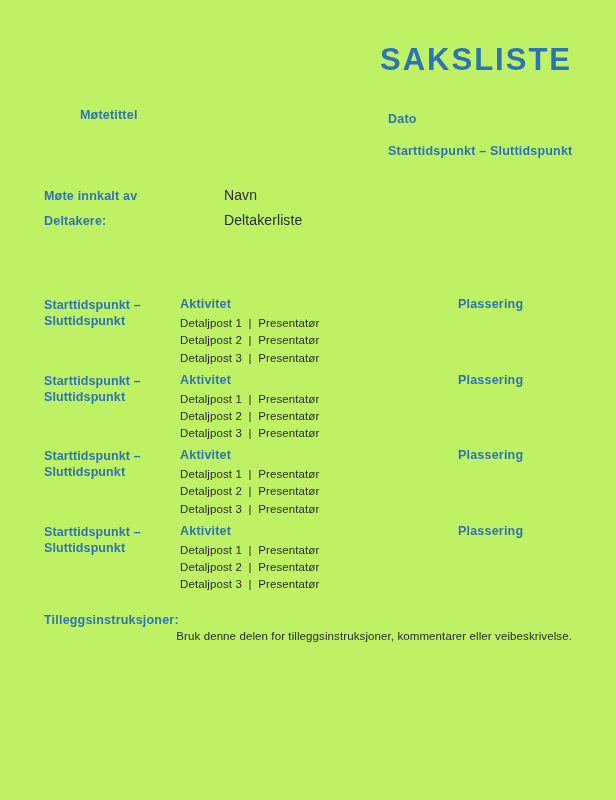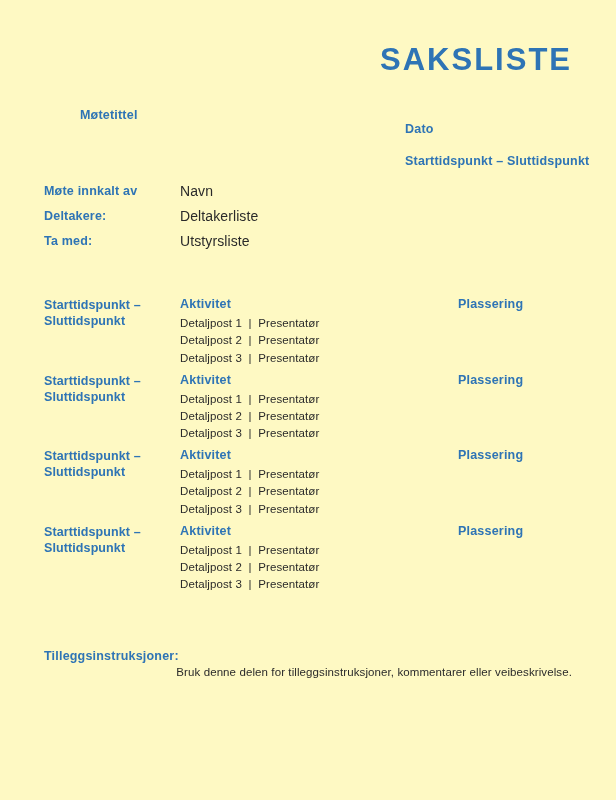--- a/index.html
+++ b/index.html
@@ -10,21 +10,21 @@
   body {
     width: 616px;
     height: 800px;
     position: relative;
     font-family: "Liberation Sans", sans-serif;
     -webkit-font-smoothing: antialiased;
   }
   .page {
     position: absolute;
     inset: 0;
-    background: #fef9c3;
+    background: #bef264;
     overflow: hidden;
   }
 
   
   .doc-title {
     position: absolute;
     top: 44px;
     right: 44px;
     font-size: 31px;
     font-weight: bold;
@@ -48,22 +48,21 @@
     top: 0;
     font-size: 12.5px;
     font-weight: bold;
     color: #2E74B5;
     letter-spacing: .2px;
     padding-left: 36px;
   }
   .date-block {
     position: absolute;
     left: 344px;
-    top: 14px;
-    margin-left: 17px;
+    top: 4px;
   }
   .date-label {
     font-size: 12.5px;
     font-weight: bold;
     color: #2E74B5;
     letter-spacing: .2px;
     margin-bottom: 18px;
   }
   .time-label {
     font-size: 12.5px;
@@ -75,22 +74,23 @@
 
   
   .info-table {
     position: absolute;
     top: 178px;
     left: 44px;
     right: 44px;
   }
   .info-row {
     display: flex;
-    align-items: center;
+    align-items: flex-end;
     height: 25px;
+    gap: 44px;
   }
   .info-label {
     width: 136px;
     flex: 0 0 136px;
     font-size: 12.5px;
     font-weight: bold;
     color: #2E74B5;
     letter-spacing: .2px;
   }
   .info-value {
@@ -157,21 +157,20 @@
     top: 613px;
     left: 44px;
     right: 44px;
   }
   .notes-title {
     font-size: 12.5px;
     font-weight: bold;
     color: #2E74B5;
     letter-spacing: .2px;
     margin-bottom: 3px;
-    margin-top: 36px;
   }
   .notes-body {
     font-size: 11.5px;
     color: #2a2a2a;
     letter-spacing: .1px;
     text-align: right;
   }
 </style>
 </head>
 <body>
@@ -190,24 +189,20 @@
 
   <div class="info-table">
     <div class="info-row">
       <div class="info-label">Møte innkalt av</div>
       <div class="info-value">Navn</div>
     </div>
     <div class="info-row">
       <div class="info-label">Deltakere:</div>
       <div class="info-value">Deltakerliste</div>
     </div>
-    <div class="info-row">
-      <div class="info-label">Ta med:</div>
-      <div class="info-value">Utstyrsliste</div>
-    </div>
   </div>
 
   <div class="agenda">
 
     <div class="agenda-block">
       <div class="agenda-time">Starttidspunkt – Sluttidspunkt</div>
       <div class="agenda-activity">
         <div class="agenda-activity-title">Aktivitet</div>
         <div class="agenda-detail">Detaljpost 1  |  Presentatør</div>
         <div class="agenda-detail">Detaljpost 2  |  Presentatør</div>

